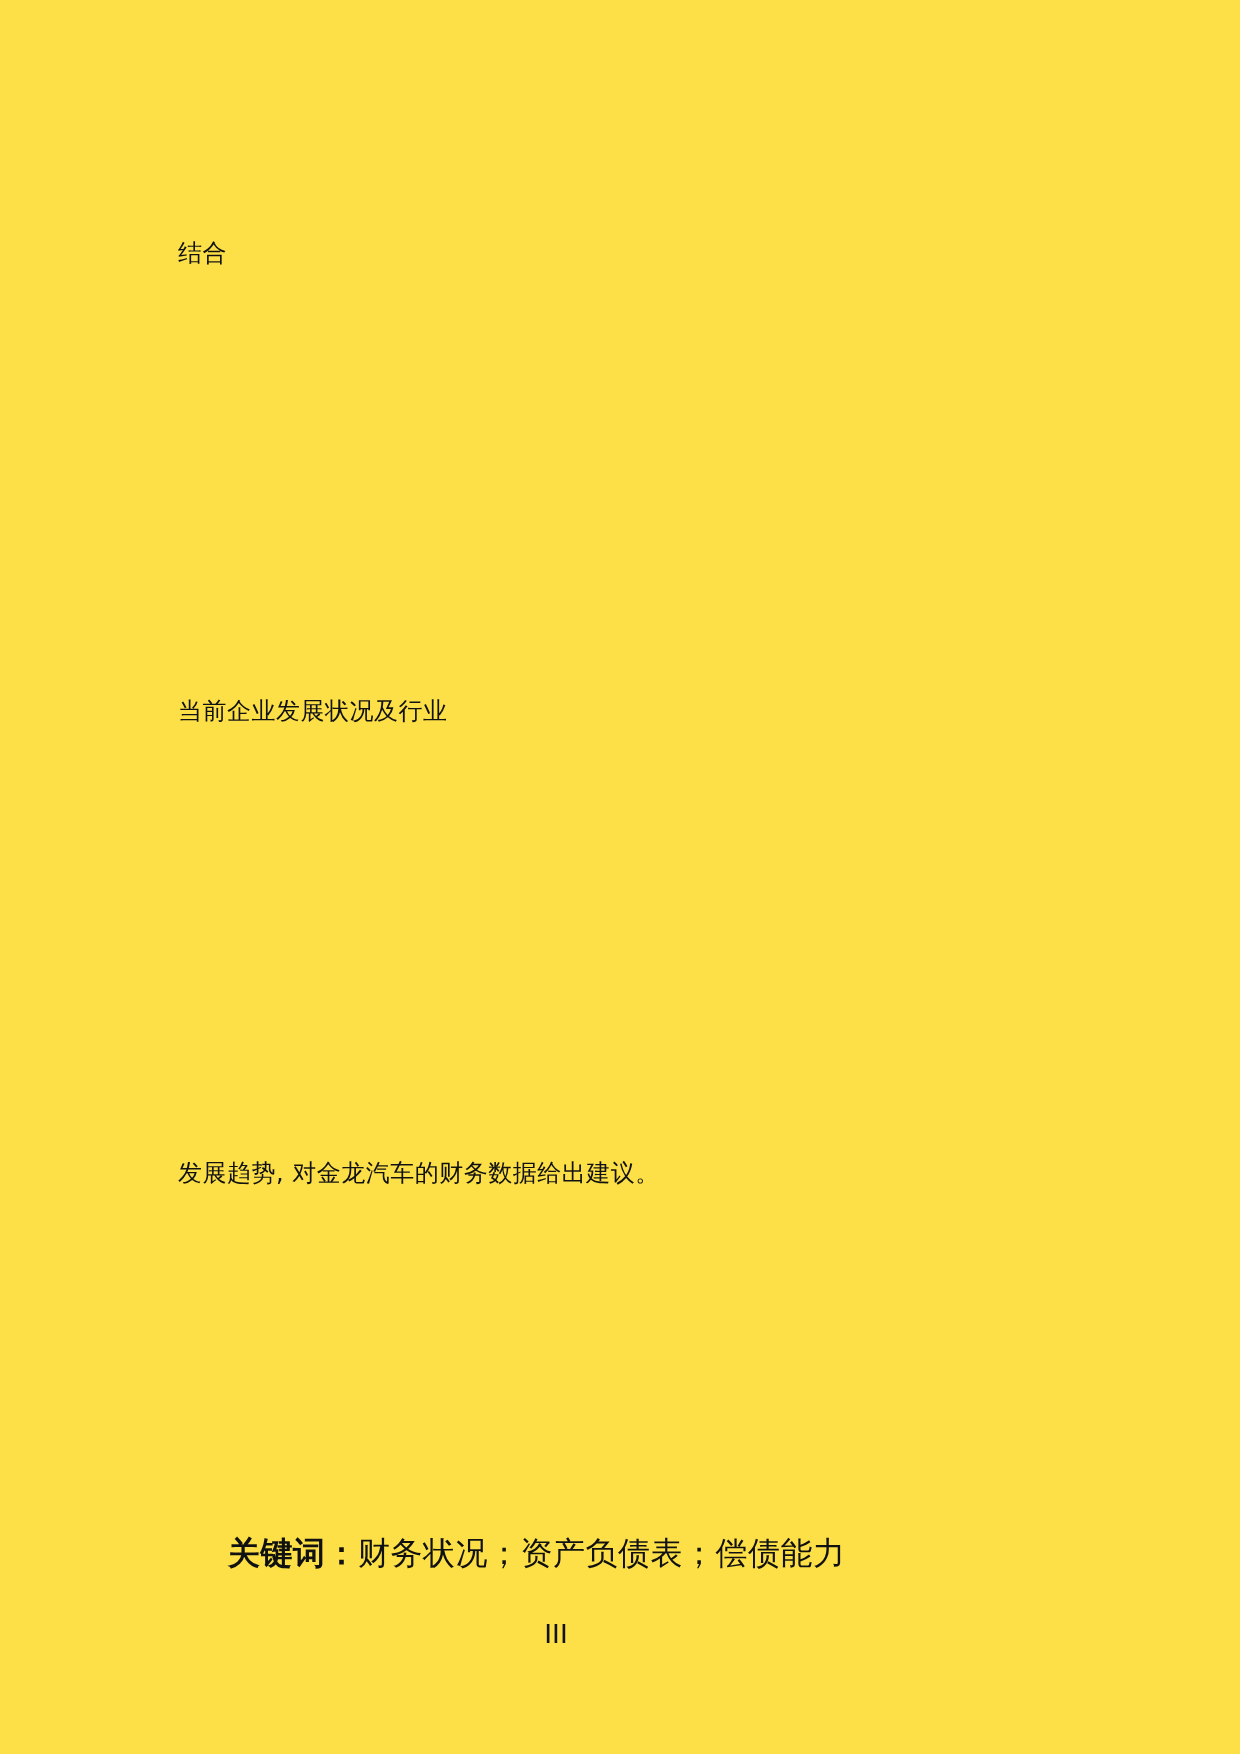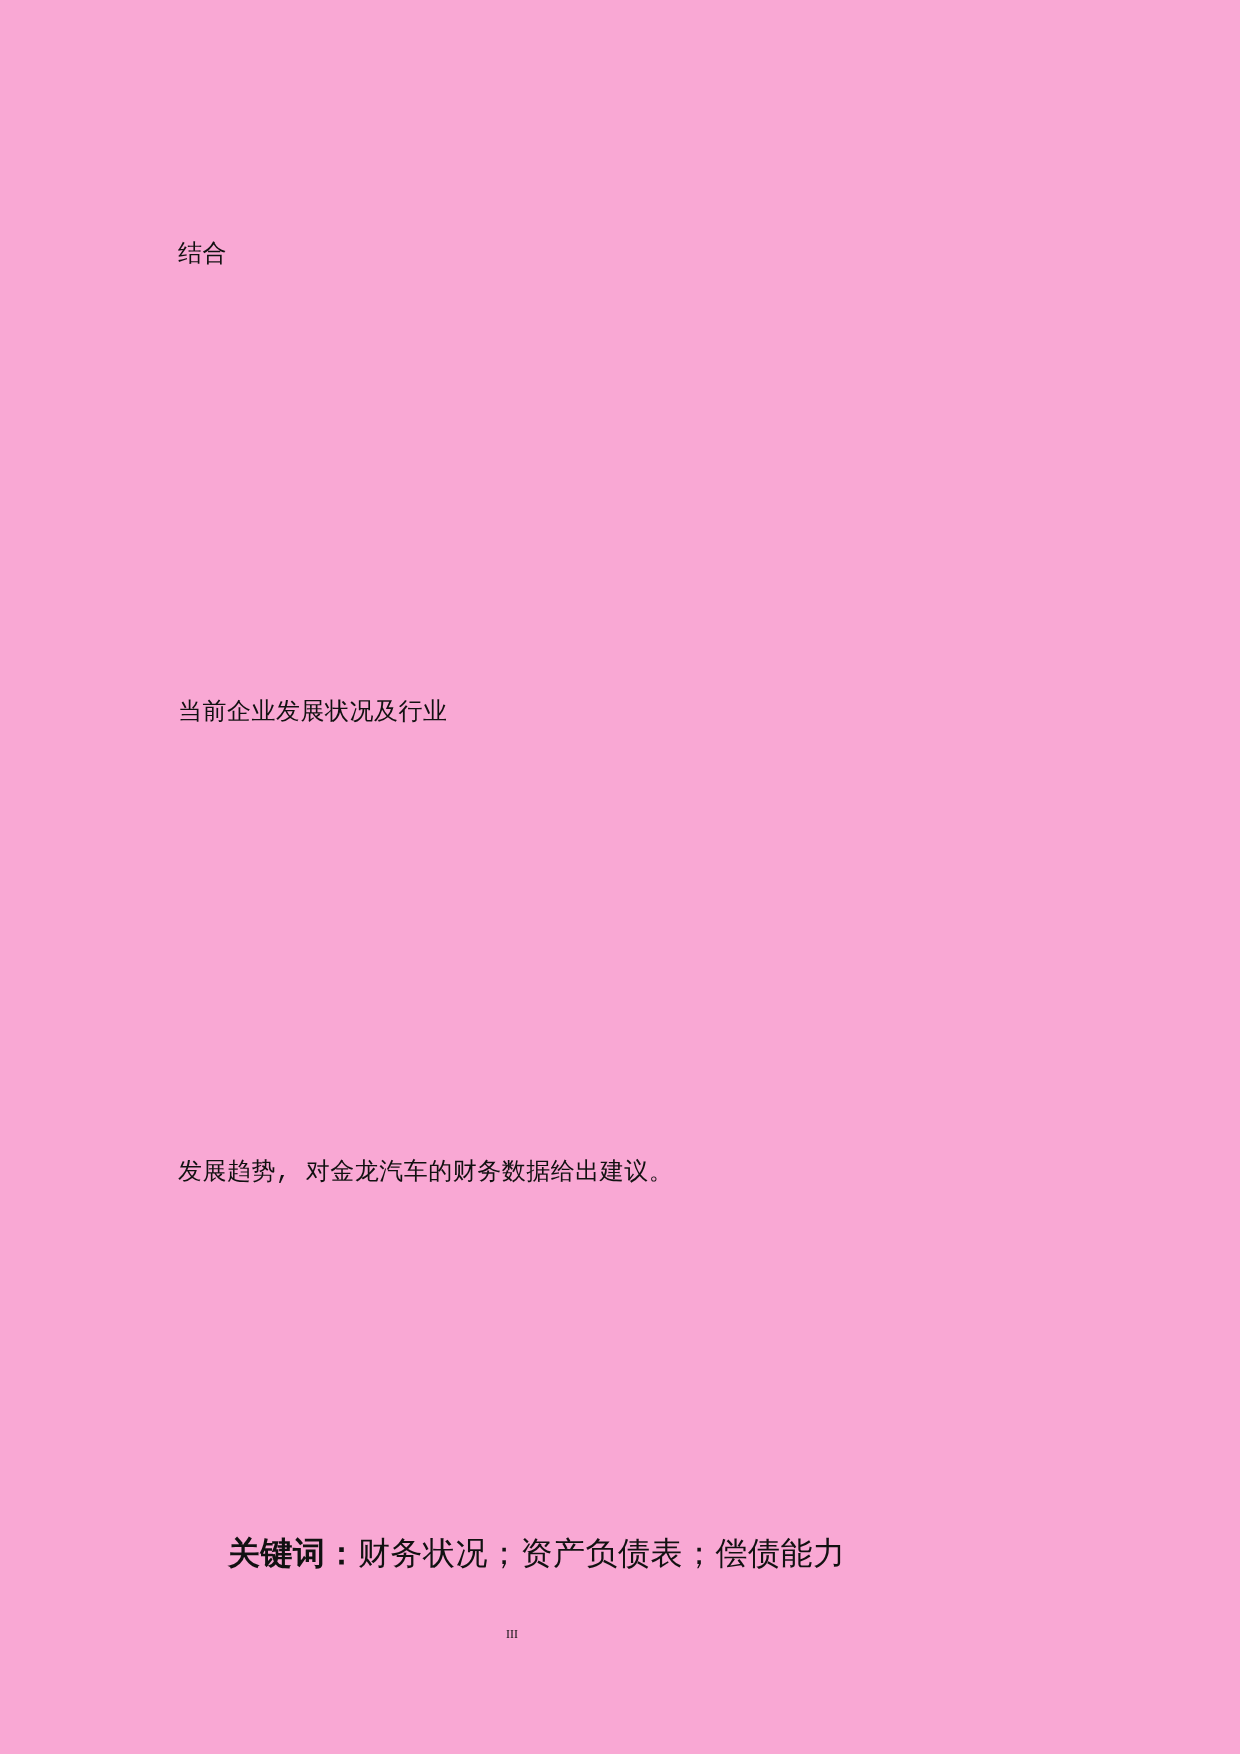--- a/index.html
+++ b/index.html
@@ -13,54 +13,55 @@
       position: relative;
       overflow: hidden;
       font-family: "DejaVu Sans", "Liberation Sans", sans-serif;
       color: #111111;
     }
     .page {
       position: absolute;
       left: 0; top: 0;
       width: 1240px;
       height: 1754px;
-      background: #f9a8d4;
+      background: #fde047;
     }
     .line {
       position: absolute;
       left: 178px;
       font-size: 24px;
       line-height: 30px;
       white-space: nowrap;
       letter-spacing: 0.5px;
     }
     .line-1 { top: 238px; }
     .line-2 { top: 698px; font-family: Liberation Mono, monospace; }
-    .line-3 { top: 1158px; font-family: Liberation Mono, monospace; }
+    .line-3 { top: 1158px; }
     .keywords {
       position: absolute;
       left: 228px;
       top: 1538px;
       font-size: 32px;
       line-height: 30px;
       white-space: nowrap;
       letter-spacing: 0.5px;
     }
     .keywords .kw-label {
       font-weight: bold;
     }
     .page-number {
       position: absolute;
       left: 0;
       width: 1024px;
       text-align: center;
       top: 1622px;
-      font-family: Liberation Serif, serif;
-      font-size: 12px;
+      font-family: Liberation Sans, sans-serif;
+      font-size: 28px;
       line-height: 24px;
+      padding-left: 44px;
     }
   </style>
 </head>
 <body>
 
 <div class="page">
   <div class="line line-1">结合</div>
   <div class="line line-2">当前企业发展状况及行业</div>
   <div class="line line-3">发展趋势, 对金龙汽车的财务数据给出建议。</div>
 

